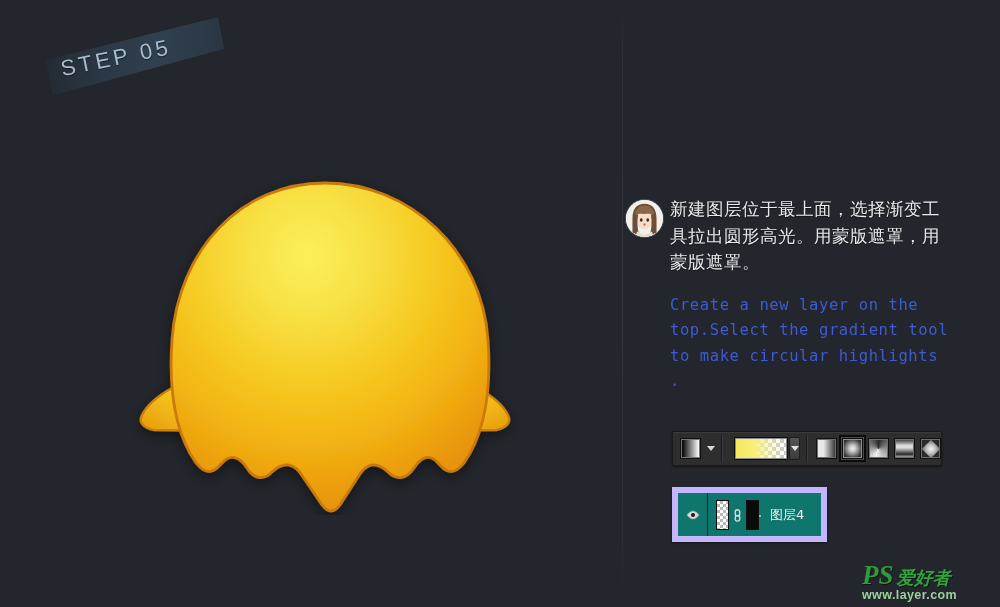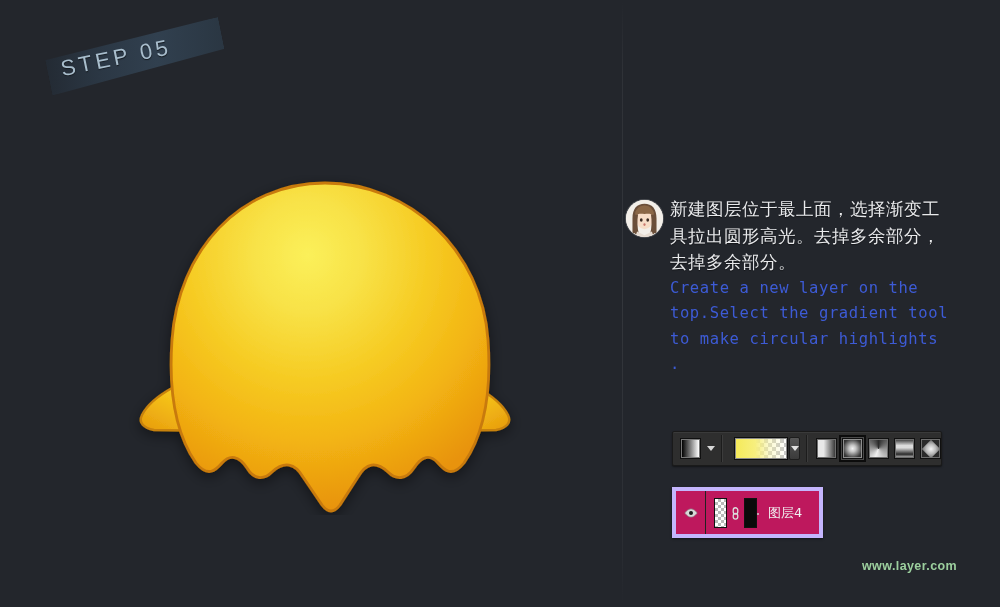--- a/index.html
+++ b/index.html
@@ -92,20 +92,21 @@
     margin-left: 44px;
     color: #e9eaec;
     font-size: 17.5px;
     line-height: 26.5px;
     letter-spacing: 0.5px;
     font-family: "DejaVu Sans", "Liberation Sans", sans-serif;
     text-shadow: 0 1px 1px rgba(0,0,0,0.45);
   }
   .en-text {
     margin-left: 44px;
+    margin-top: 17px;
     color: #3d5bd6;
     font-size: 15.5px;
     line-height: 25.5px;
     letter-spacing: 0.6px;
     font-family: "DejaVu Sans Mono", "Liberation Mono", monospace;
   }
 
   
   .ps-toolbar {
     position: absolute;
@@ -199,22 +200,22 @@
     background: radial-gradient(circle, #f4f4f4 0%, #bdbdbd 50%, #6a6a6a 100%);
   }
 
   
   .ps-layers {
     position: absolute;
     left: 672px;
     top: 487px;
     width: 143px;
     height: 43px;
-    background: #be185d;
-    border: 4px solid #c4b5fd;
+    background: #0f766e;
+    border: 6px solid #c4b5fd;
     box-shadow: 0 1px 2px rgba(0,0,0,0.5);
     display: flex;
     align-items: center;
   }
   .eye-cell {
     width: 29px;
     height: 100%;
     border-right: 1px solid #222;
     display: flex; align-items: center; justify-content: center;
   }
@@ -371,21 +372,21 @@
           <path d="M31,16 C32,24 31,31 30,37 L26,37 C28,30 28,23 27,16 Z" fill="#6b4f3a"></path>
 
           <ellipse cx="16.5" cy="21.5" rx="1.5" ry="1.9" fill="#3a2a22"></ellipse>
           <ellipse cx="23.5" cy="21.5" rx="1.5" ry="1.9" fill="#3a2a22"></ellipse>
 
           <ellipse cx="20" cy="26.5" rx="1.2" ry="1.5" fill="#c9776e"></ellipse>
 
           <path d="M12,34 L20,38 L28,34 L30,40 L10,40 Z" fill="#e7dcd2"></path>
         </svg>
       </div>
-      <div class="cn-text">新建图层位于最上面，选择渐变工具拉出圆形高光。去掉多余部分，去掉多余部分。</div>
+      <div class="cn-text">新建图层位于最上面，选择渐变工具拉出圆形高光。用蒙版遮罩，用蒙版遮罩。</div>
     </div>
     <div class="en-text">Create a new layer on the top.Select the gradient tool to make circular highlights .</div>
   </div>
 
   <div class="ps-toolbar">
     <div class="grad-preset"></div>
     <div class="caret"></div>
     <div class="tb-sep"></div>
     <div class="grad-swatch-box"></div>
     <div class="grad-swatch-btn">
@@ -413,16 +414,19 @@
       <svg class="link-icon" viewBox="0 0 12 16">
         <path d="M6,2 a2.6,2.6 0 0 1 2.6,2.6 v2 a2.6,2.6 0 0 1 -5.2,0 v-2 A2.6,2.6 0 0 1 6,2 Z" fill="none" stroke="#dcdcdc" stroke-width="1.5"></path>
         <path d="M6,8.4 a2.6,2.6 0 0 1 2.6,2.6 v1.4 a2.6,2.6 0 0 1 -5.2,0 v-1.4 A2.6,2.6 0 0 1 6,8.4 Z" fill="none" stroke="#dcdcdc" stroke-width="1.5"></path>
       </svg>
       <div class="thumb-mask"></div>
       <div class="layer-name">图层4</div>
     </div>
   </div>
 
   <div class="watermark">
+    <div class="wm-main">
+      <span>PS</span><span class="wm-cn">爱好者</span>
+    </div>
     <div class="wm-url">www.layer.com</div>
   </div>
 
 </div>
 
 </body></html>

